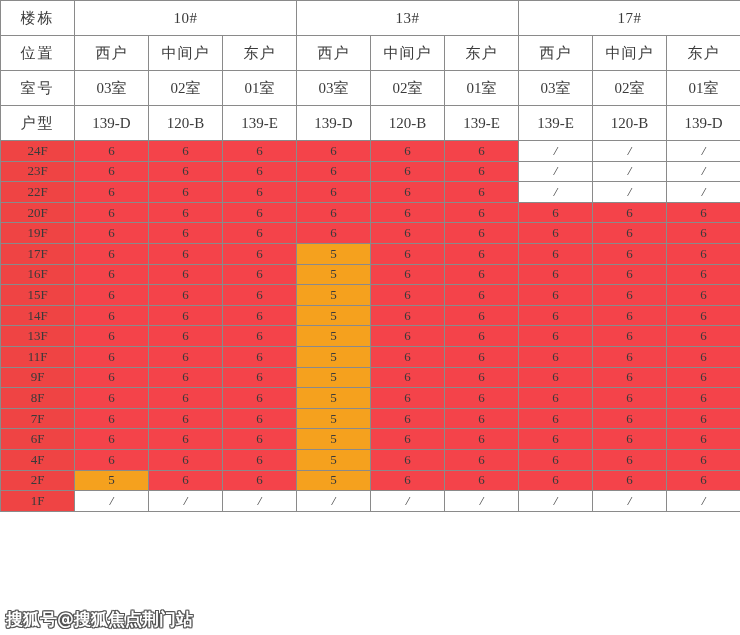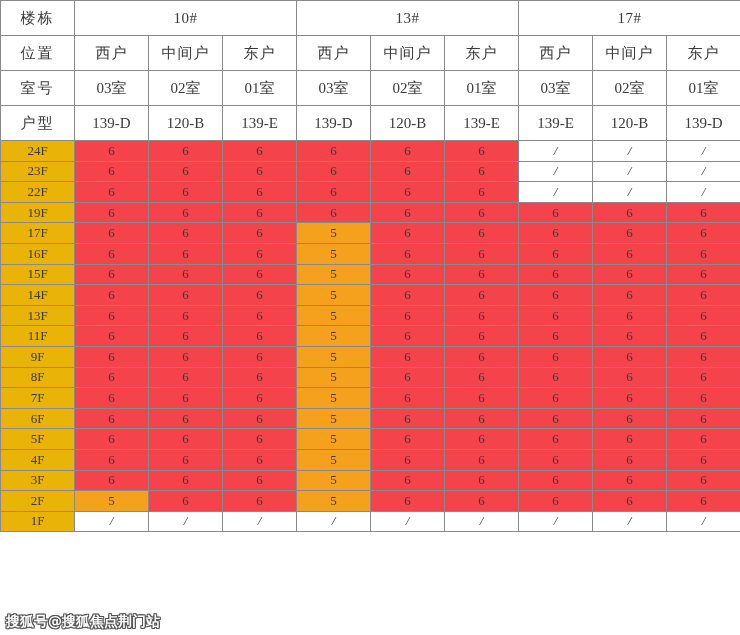--- a/index.html
+++ b/index.html
@@ -58,21 +58,21 @@
     margin-left: 24px;
   }
   td.pos-cell { letter-spacing: 1px; }
 
   
   tr.body-row td {
     height: 19.6px;
     font-size: 13px;
   }
   td.floor-cell {
-    background: #eab308;
+    background: #ef4444;
     font-size: 13px;
     color: #3a3a3a;
   }
   td.cell-red {
     background: #f4434a;
     color: #4a1416;
   }
   td.cell-orange {
     background: #f5a11e;
     color: #4a2f06;
@@ -82,21 +82,21 @@
     color: #9a9a9a;
     font-style: italic;
   }
 
   
   #watermark {
     position: absolute;
     left: 6px;
     bottom: 4px;
     font-family: "DejaVu Sans", "Liberation Sans", sans-serif;
-    font-size: 14px;
+    font-size: 17px;
     font-weight: bold;
     color: #ffffff;
     text-shadow:
       -1px -1px 0 #4b4b4b,  1px -1px 0 #4b4b4b,
       -1px  1px 0 #4b4b4b,  1px  1px 0 #4b4b4b,
        0px -1px 0 #4b4b4b,  0px  1px 0 #4b4b4b,
       -1px  0px 0 #4b4b4b,  1px  0px 0 #4b4b4b;
     letter-spacing: 0px;
     white-space: nowrap;
     pointer-events: none;
@@ -199,20 +199,32 @@
           <td class="cell-red">6</td>
           <td class="cell-red">6</td>
           <td class="cell-red">6</td>
           <td class="cell-red">6</td>
           <td class="cell-red">6</td>
           <td class="cell-empty">/</td>
           <td class="cell-empty">/</td>
           <td class="cell-empty">/</td>
         </tr>
         <tr class="body-row">
+          <td class="floor-cell">20F</td>
+          <td class="cell-red">6</td>
+          <td class="cell-red">6</td>
+          <td class="cell-red">6</td>
+          <td class="cell-red">6</td>
+          <td class="cell-red">6</td>
+          <td class="cell-red">6</td>
+          <td class="cell-red">6</td>
+          <td class="cell-red">6</td>
+          <td class="cell-red">6</td>
+        </tr>
+        <tr class="body-row">
           <td class="floor-cell">19F</td>
           <td class="cell-red">6</td>
           <td class="cell-red">6</td>
           <td class="cell-red">6</td>
           <td class="cell-red">6</td>
           <td class="cell-red">6</td>
           <td class="cell-red">6</td>
           <td class="cell-red">6</td>
           <td class="cell-red">6</td>
           <td class="cell-red">6</td>
@@ -331,45 +343,21 @@
           <td class="cell-red">6</td>
           <td class="cell-red">6</td>
           <td class="cell-orange">5</td>
           <td class="cell-red">6</td>
           <td class="cell-red">6</td>
           <td class="cell-red">6</td>
           <td class="cell-red">6</td>
           <td class="cell-red">6</td>
         </tr>
         <tr class="body-row">
-          <td class="floor-cell">5F</td>
-          <td class="cell-red">6</td>
-          <td class="cell-red">6</td>
-          <td class="cell-red">6</td>
-          <td class="cell-orange">5</td>
-          <td class="cell-red">6</td>
-          <td class="cell-red">6</td>
-          <td class="cell-red">6</td>
-          <td class="cell-red">6</td>
-          <td class="cell-red">6</td>
-        </tr>
-        <tr class="body-row">
           <td class="floor-cell">4F</td>
-          <td class="cell-red">6</td>
-          <td class="cell-red">6</td>
-          <td class="cell-red">6</td>
-          <td class="cell-orange">5</td>
-          <td class="cell-red">6</td>
-          <td class="cell-red">6</td>
-          <td class="cell-red">6</td>
-          <td class="cell-red">6</td>
-          <td class="cell-red">6</td>
-        </tr>
-        <tr class="body-row">
-          <td class="floor-cell">3F</td>
           <td class="cell-red">6</td>
           <td class="cell-red">6</td>
           <td class="cell-red">6</td>
           <td class="cell-orange">5</td>
           <td class="cell-red">6</td>
           <td class="cell-red">6</td>
           <td class="cell-red">6</td>
           <td class="cell-red">6</td>
           <td class="cell-red">6</td>
         </tr>

